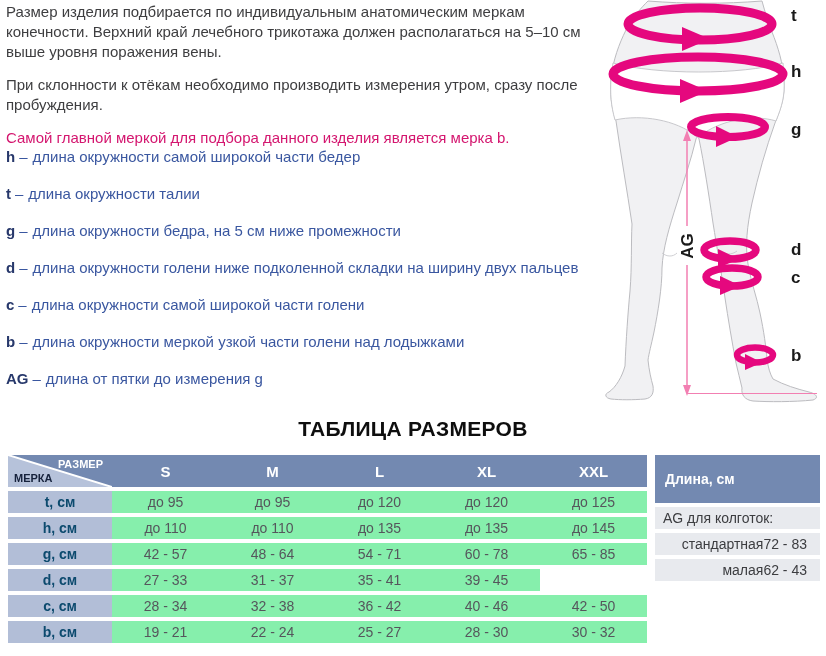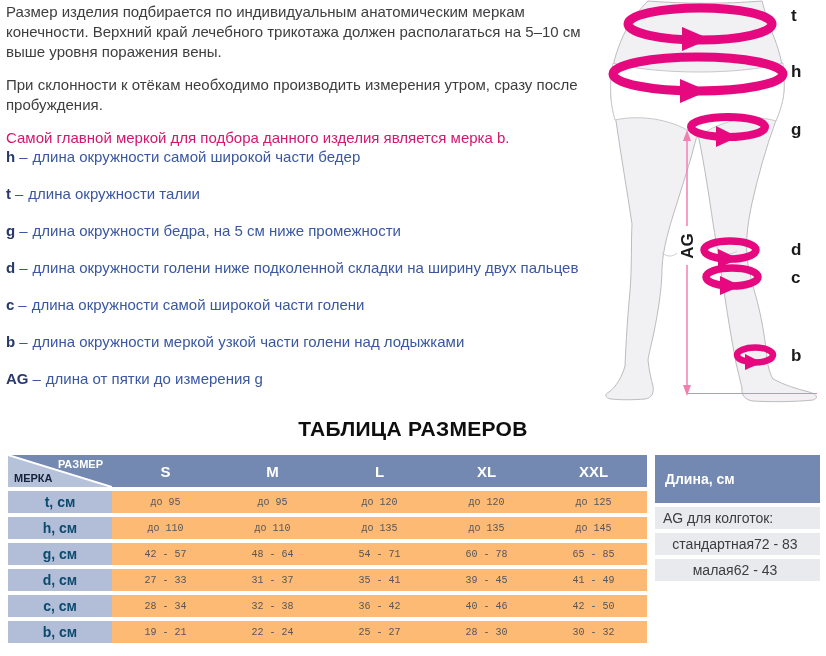--- a/index.html
+++ b/index.html
@@ -36,29 +36,29 @@
   .corner .dark { position:absolute; inset:0; background:#7389b1; clip-path:polygon(0 0,100% 0,100% 100%); }
   .corner .diag { position:absolute; top:-1px; left:0; width:110px; height:2px; background:#fff;
                   transform-origin:0 50%; transform:rotate(17.1deg); z-index:1; }
   .corner .top-label { position:absolute; top:3px; right:9px; color:#fff; font-size:11px; font-weight:bold; z-index:2; }
   .corner .bottom-label { position:absolute; bottom:3px; left:6px; color:#16223c; font-size:11px; font-weight:bold; z-index:2; }
   .colh { width:107px; flex:none; background:#7389b1; color:#fff; font-weight:bold; font-size:15px;
           display:flex; align-items:center; justify-content:center; }
   .trow { display:flex; height:22px; margin-bottom:4px; }
   .rlabel { width:104px; flex:none; background:#b2bed7; color:#0c4a6e; font-weight:bold; font-size:14px;
             display:flex; align-items:center; justify-content:center; }
-  .cell { width:107px; flex:none; background:#fdba74; color:#55565c; font-size:10px;
-          display:flex; align-items:center; justify-content:center;font-family:Liberation Mono, monospace; }
+  .cell { width:107px; flex:none; background:#86efac; color:#55565c; font-size:14px;
+          display:flex; align-items:center; justify-content:center; }
 
   
   .len-panel { position:absolute; left:655px; top:455px; width:165px; }
   .len-head { height:48px; background:#7389b1; color:#fff; font-weight:bold; font-size:14px;
               display:flex; align-items:center; padding-left:10px; margin-bottom:4px; }
   .len-row { height:22px; background:#e8eaee; color:#3c3d40; font-size:14px;
-             display:flex; align-items:center; justify-content:center;
+             display:flex; align-items:center; justify-content:flex-end;
              padding:0 13px 0 8px; margin-bottom:4px; }
   .len-row.sub { justify-content:flex-start; }
 </style>
 </head>
 <body>
 
 <div class="intro">
   <p>Размер изделия подбирается по индивидуальным анатомическим меркам конечности. Верхний край лечебного трикотажа должен располагаться на 5–10 см выше уровня поражения вены.</p>
   <p>При склонности к отёкам необходимо производить измерения утром, сразу после пробуждения.</p>
   <p class="highlight">Самой главной меркой для подбора данного изделия является мерка b.</p>
@@ -178,21 +178,20 @@
     <div class="cell">54 - 71</div>
     <div class="cell">60 - 78</div>
     <div class="cell">65 - 85</div>
   </div>
   <div class="trow">
     <div class="rlabel">d, см</div>
     <div class="cell">27 - 33</div>
     <div class="cell">31 - 37</div>
     <div class="cell">35 - 41</div>
     <div class="cell">39 - 45</div>
-    <div class="cell">41 - 49</div>
   </div>
   <div class="trow">
     <div class="rlabel">c, см</div>
     <div class="cell">28 - 34</div>
     <div class="cell">32 - 38</div>
     <div class="cell">36 - 42</div>
     <div class="cell">40 - 46</div>
     <div class="cell">42 - 50</div>
   </div>
   <div class="trow">

